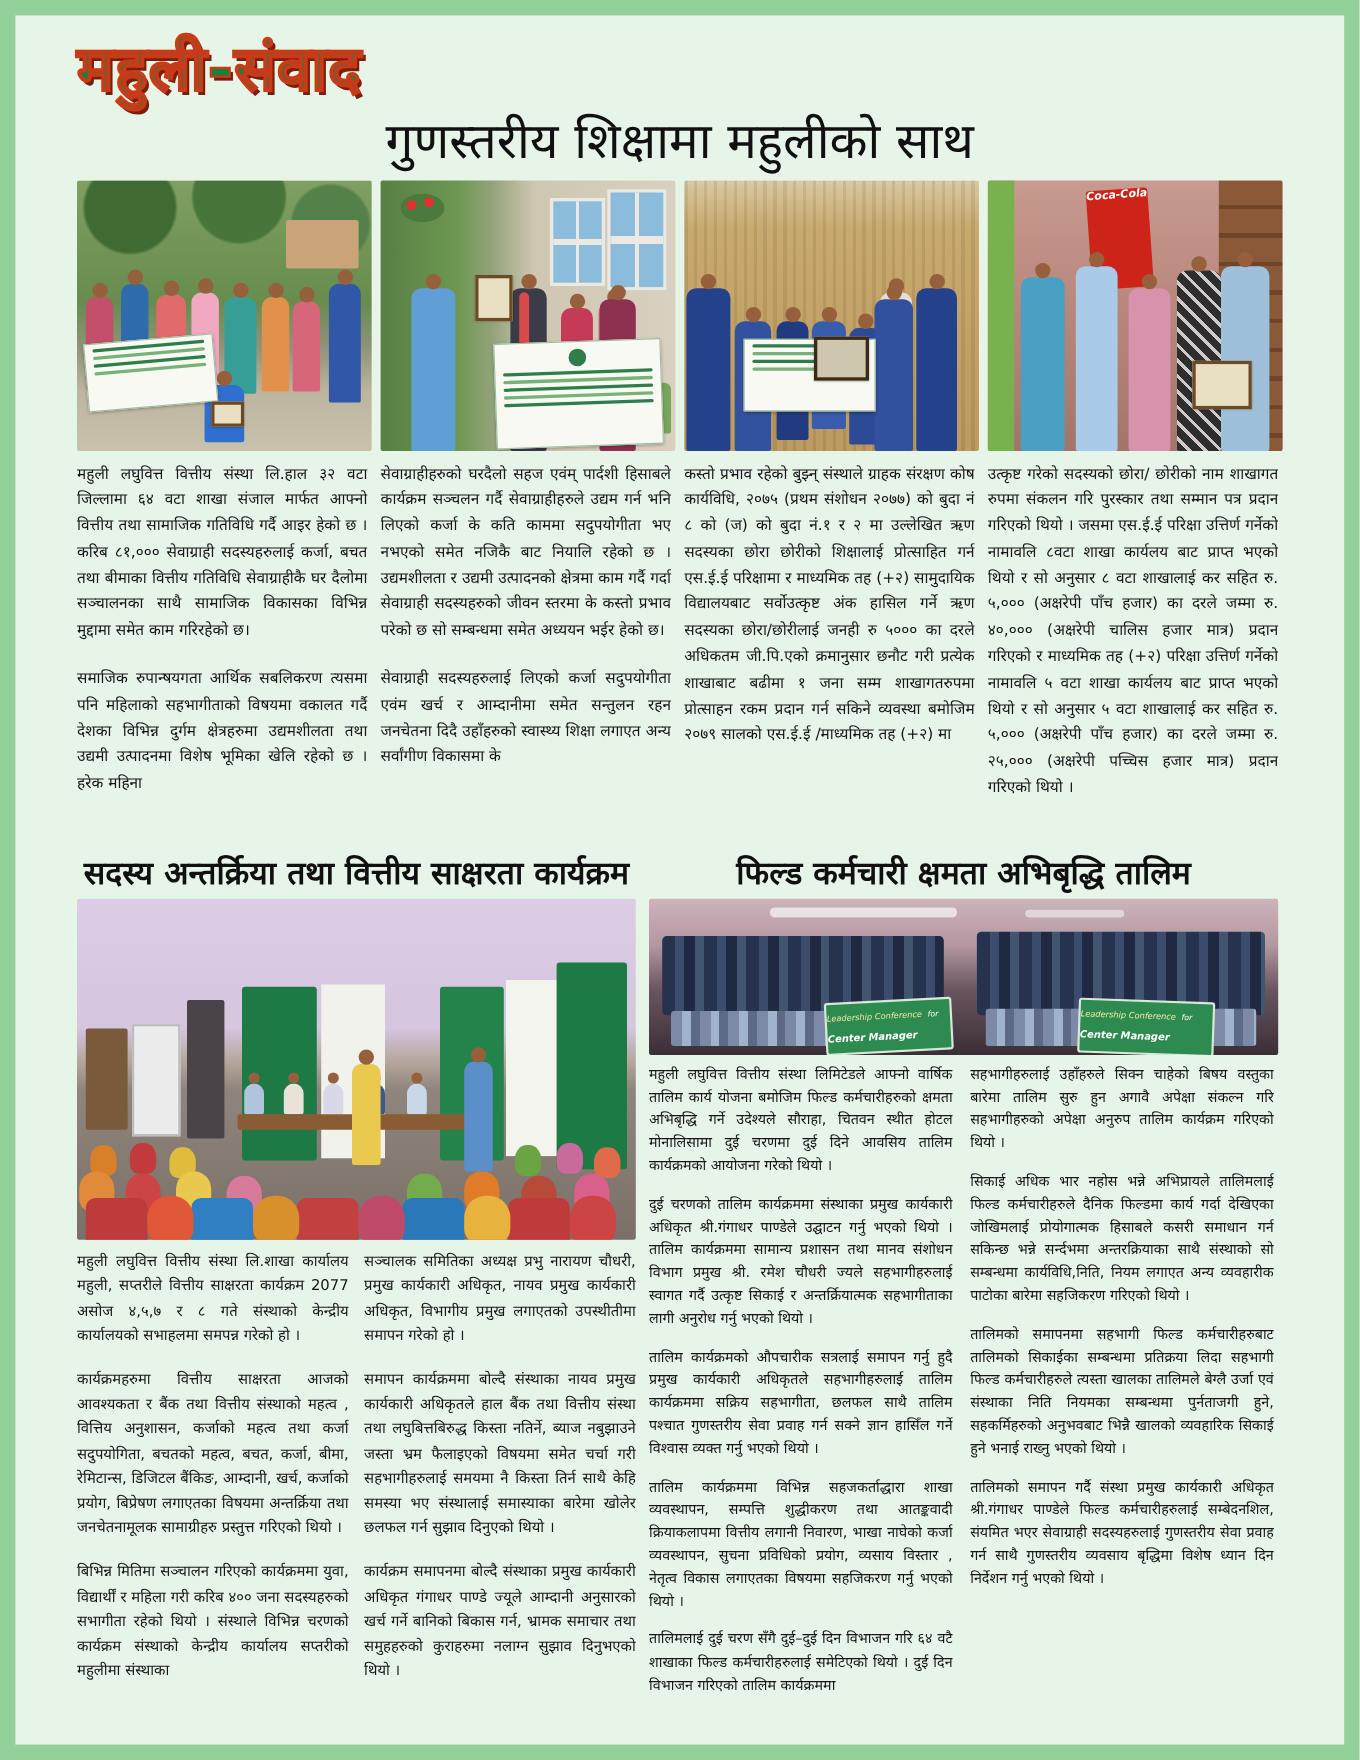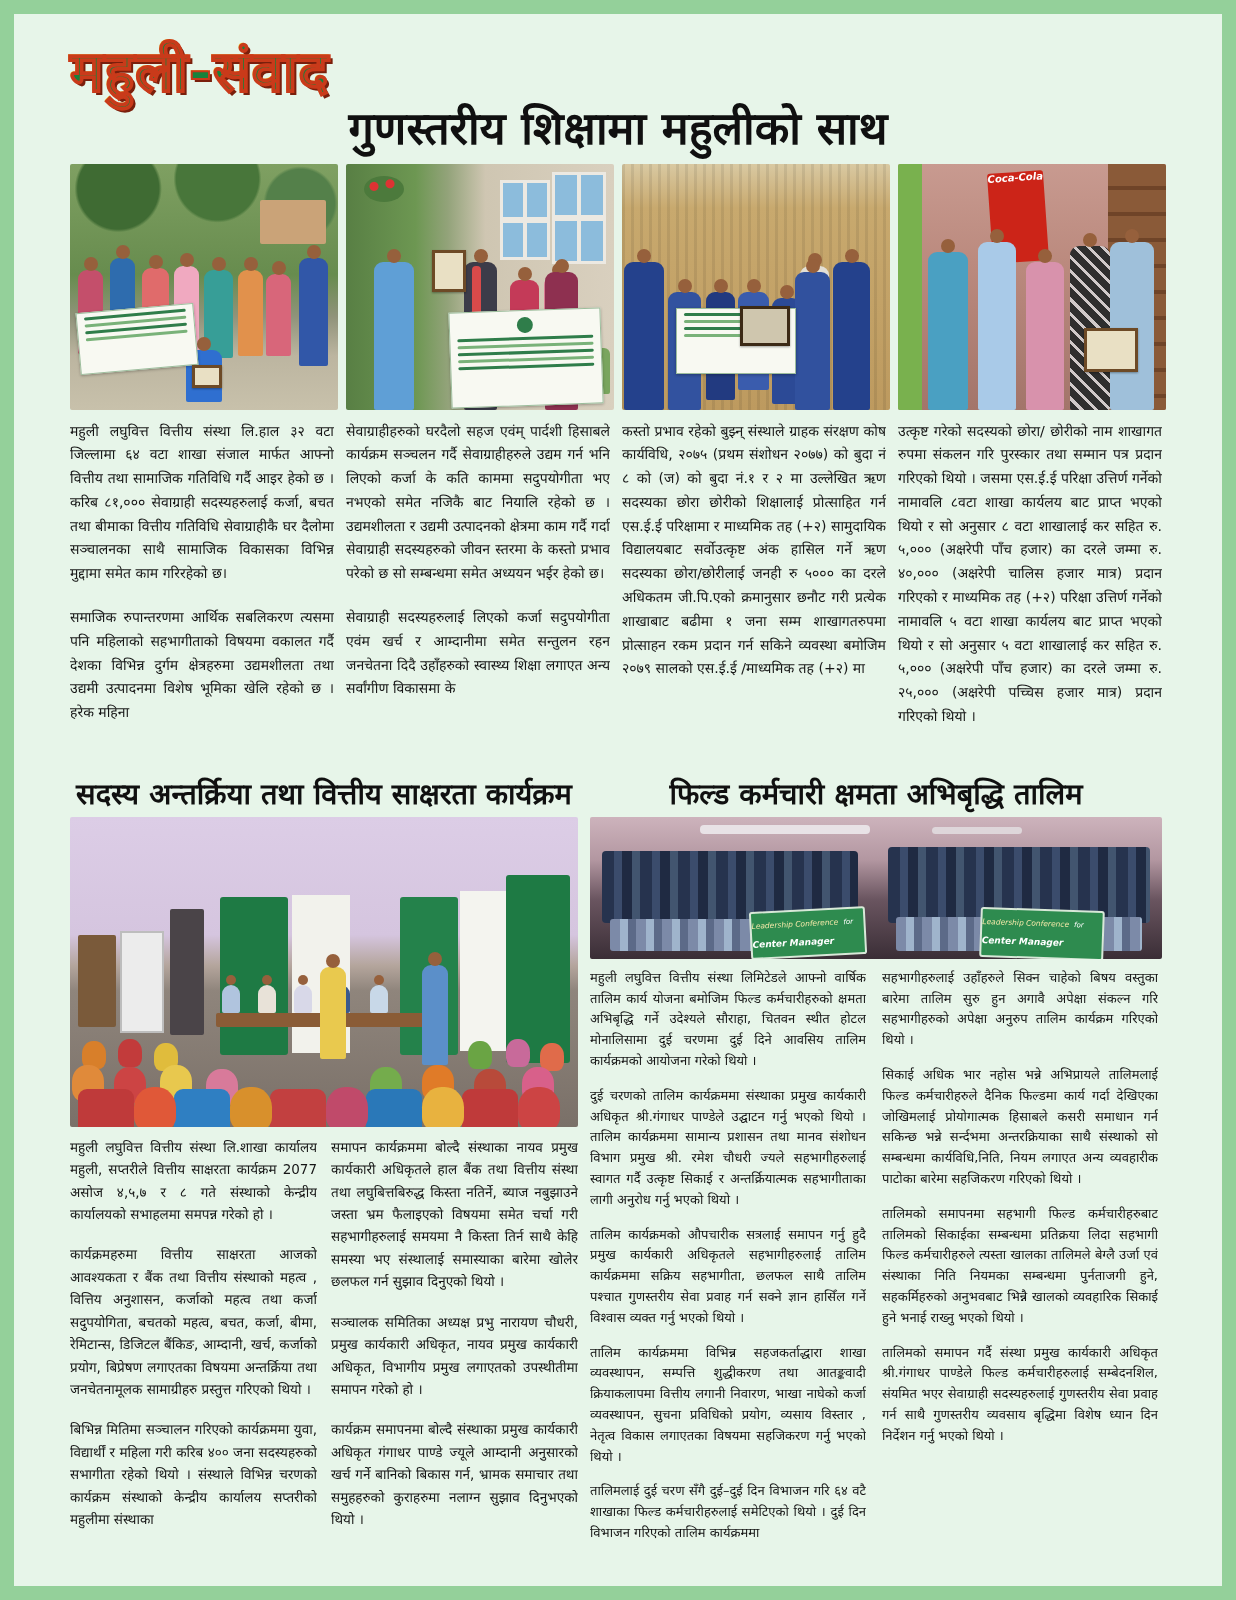--- a/index.html
+++ b/index.html
@@ -1,32 +1,32 @@
 <!DOCTYPE html>
 <html><head>
 <meta charset="utf-8">
 <style>
   html,body{margin:0;padding:0;background:#cfe8d2;font-family:"DejaVu Sans",sans-serif;}
   .sheet{position:relative;width:1236px;height:1600px;box-sizing:border-box;
          background:#e7f5e9;border:14px solid #94d09a;padding:14px 56px 0;overflow:hidden;}
   
-  .hdr{display:flex;align-items:flex-end;height:72px;margin-bottom:4px;}
+  .hdr{display:flex;align-items:center;height:72px;margin-bottom:4px;}
   .masthead{font-size:56px;font-weight:bold;color:#17823b;letter-spacing:1px;line-height:1;
             -webkit-text-stroke:2px #c93a1a;text-shadow:3px 3px 0 #7a1f0c,-1px -1px 0 #f2c430;}
   .capsule{flex:1;margin-left:16px;height:58px;border-radius:30px;background:#ef8c3e;
            border:3px solid #1a1a1a;display:flex;align-items:center;padding:0 6px 0 26px;
            box-shadow:inset 0 3px 0 rgba(255,255,255,.35), inset 0 -4px 0 rgba(0,0,0,.18);}
   .cap-date{font-size:29px;font-weight:bold;color:#111;}
   .cap-page{font-size:29px;font-weight:bold;color:#111;margin-left:auto;margin-right:12px;}
   .pgnum{width:50px;height:50px;border-radius:50%;border:2px solid #222;
          background:radial-gradient(circle at 35% 30%,#c9c9c9,#8e8e8e);
          display:flex;align-items:center;justify-content:center;
          font-size:28px;font-weight:bold;color:#111;}
   
-  .headline{text-align:center;font-size:45px;font-weight:bold;color:#101010;margin:2px 0 10px;line-height:1.1;}
+  .headline{text-align:center;font-size:45px;font-weight:normal;color:#101010;margin:2px 0 10px;line-height:1.1;}
   .sec-title{text-align:center;font-size:29px;font-weight:bold;color:#101010;margin:0 0 6px;line-height:1.15;}
   
   .photos4{display:flex;gap:8px;height:246px;margin-bottom:10px;}
   .ph{position:relative;overflow:hidden;border-radius:2px;}
   .ph i,.ph b{display:block;position:absolute;}
   .ph4{flex:1;}
   .fig{position:absolute;border-radius:9px 9px 2px 2px;background:var(--c,#888);}
   .fig::before{content:"";position:absolute;top:-13px;left:50%;transform:translateX(-50%);
                width:14px;height:14px;border-radius:50%;background:#96603c;}
   .sm::before{width:10px;height:10px;top:-10px;}
@@ -161,21 +161,21 @@
       <b class="fig" style="--c:#d892ac;left:128px;bottom:0;width:38px;height:148px;"></b>
       <b class="fig" style="--c:#333;left:172px;bottom:0;width:40px;height:164px;background:repeating-linear-gradient(45deg,#2e2e2e 0 7px,#cfc9c9 7px 10px);"></b>
       <b class="fig" style="--c:#9fc0da;right:12px;bottom:0;width:44px;height:168px;"></b>
       <i class="cert" style="left:186px;bottom:38px;width:48px;height:38px;"></i>
     </div>
   </div>
 
   <div class="cols4">
     <div class="col">
       <p>महुली लघुवित्त वित्तीय संस्था लि.हाल ३२ वटा जिल्लामा ६४ वटा शाखा संजाल मार्फत आफ्नो वित्तीय तथा सामाजिक गतिविधि गर्दै आइर हेको छ । करिब ८१,००० सेवाग्राही सदस्यहरुलाई कर्जा, बचत तथा बीमाका वित्तीय गतिविधि सेवाग्राहीकै घर दैलोमा सञ्चालनका साथै सामाजिक विकासका विभिन्न मुद्दामा समेत काम गरिरहेको छ।</p>
-      <p>समाजिक रुपान्तरणमा आर्थिक सबलिकरण त्यसमा पनि महिलाको सहभागीताको विषयमा वकालत गर्दै देशका विभिन्न दुर्गम क्षेत्रहरुमा उद्यमशीलता तथा उद्यमी उत्पादनमा विशेष भूमिका खेलि रहेको छ । हरेक महिना</p>
+      <p>समाजिक रुपान्षयगता आर्थिक सबलिकरण त्यसमा पनि महिलाको सहभागीताको विषयमा वकालत गर्दै देशका विभिन्न दुर्गम क्षेत्रहरुमा उद्यमशीलता तथा उद्यमी उत्पादनमा विशेष भूमिका खेलि रहेको छ । हरेक महिना</p>
     </div>
     <div class="col">
       <p>सेवाग्राहीहरुको घरदैलो सहज एवंम् पार्दशी हिसाबले कार्यक्रम सञ्चलन गर्दै सेवाग्राहीहरुले उद्यम गर्न भनि लिएको कर्जा के कति काममा सदुपयोगीता भए नभएको समेत नजिकै बाट नियालि रहेको छ । उद्यमशीलता र उद्यमी उत्पादनको क्षेत्रमा काम गर्दै गर्दा सेवाग्राही सदस्यहरुको जीवन स्तरमा के कस्तो प्रभाव परेको छ सो सम्बन्धमा समेत अध्ययन भईर हेको छ।</p>
       <p>सेवाग्राही सदस्यहरुलाई लिएको कर्जा सदुपयोगीता एवंम खर्च र आम्दानीमा समेत सन्तुलन रहन जनचेतना दिदै उहाँहरुको स्वास्थ्य शिक्षा लगाएत अन्य सर्वांगीण विकासमा के</p>
     </div>
     <div class="col">
       <p>कस्तो प्रभाव रहेको बुझ्न् संस्थाले ग्राहक संरक्षण कोष कार्यविधि, २०७५ (प्रथम संशोधन २०७७) को बुदा नं ८ को (ज) को बुदा नं.१ र २ मा उल्लेखित ऋण सदस्यका छोरा छोरीको शिक्षालाई प्रोत्साहित गर्न एस.ई.ई परिक्षामा र माध्यमिक तह (+२) सामुदायिक विद्यालयबाट सर्वोउत्कृष्ट अंक हासिल गर्ने ऋण सदस्यका छोरा/छोरीलाई जनही रु ५००० का दरले अधिकतम जी.पि.एको क्रमानुसार छनौट गरी प्रत्येक शाखाबाट बढीमा १ जना सम्म शाखागतरुपमा प्रोत्साहन रकम प्रदान गर्न सकिने व्यवस्था बमोजिम २०७९ सालको एस.ई.ई /माध्यमिक तह (+२) मा</p>
     </div>
     <div class="col">
       <p>उत्कृष्ट गरेको सदस्यको छोरा/ छोरीको नाम शाखागत रुपमा संकलन गरि पुरस्कार तथा सम्मान पत्र प्रदान गरिएको थियो । जसमा एस.ई.ई परिक्षा उत्तिर्ण गर्नेको नामावलि ८वटा शाखा कार्यलय बाट प्राप्त भएको थियो र सो अनुसार ८ वटा शाखालाई कर सहित रु. ५,००० (अक्षरेपी पाँच हजार) का दरले जम्मा रु. ४०,००० (अक्षरेपी चालिस हजार मात्र) प्रदान गरिएको र माध्यमिक तह (+२) परिक्षा उत्तिर्ण गर्नेको नामावलि ५ वटा शाखा कार्यलय बाट प्राप्त भएको थियो र सो अनुसार ५ वटा शाखालाई कर सहित रु. ५,००० (अक्षरेपी पाँच हजार) का दरले जम्मा रु. २५,००० (अक्षरेपी पच्चिस हजार मात्र) प्रदान गरिएको थियो ।</p>
@@ -230,22 +230,22 @@
         <b class="blob" style="--c:#cc4444;left:448px;bottom:-4px;width:42px;height:44px;"></b>
       </div>
 
       <div class="cols2">
         <div class="col2">
           <p>महुली लघुवित्त वित्तीय संस्था लि.शाखा कार्यालय महुली, सप्तरीले वित्तीय साक्षरता कार्यक्रम 2077 असोज ४,५,७ र ८ गते संस्थाको केन्द्रीय कार्यालयको सभाहलमा समपन्न गरेको हो ।</p>
           <p>कार्यक्रमहरुमा वित्तीय साक्षरता आजको आवश्यकता र बैंक तथा वित्तीय संस्थाको महत्व , वित्तिय अनुशासन, कर्जाको महत्व तथा कर्जा सदुपयोगिता, बचतको महत्व, बचत, कर्जा, बीमा, रेमिटान्स, डिजिटल बैंकिङ, आम्दानी, खर्च, कर्जाको प्रयोग, बिप्रेषण लगाएतका विषयमा अन्तर्क्रिया तथा जनचेतनामूलक सामाग्रीहरु प्रस्तुत्त गरिएको थियो ।</p>
           <p>बिभिन्न मितिमा सञ्चालन गरिएको कार्यक्रममा युवा, विद्यार्थीं र महिला गरी करिब  ४०० जना सदस्यहरुको सभागीता रहेको थियो । संस्थाले विभिन्न चरणको कार्यक्रम संस्थाको केन्द्रीय कार्यालय सप्तरीको महुलीमा संस्थाका</p>
         </div>
         <div class="col2">
+          <p>सञ्चालक समितिका अध्यक्ष प्रभु नारायण चौधरी, प्रमुख कार्यकारी अधिकृत, नायव प्रमुख कार्यकारी अधिकृत, विभागीय प्रमुख लगाएतको उपस्थीतीमा समापन गरेको हो ।</p>
           <p>समापन कार्यक्रममा बोल्दै संस्थाका नायव प्रमुख कार्यकारी अधिकृतले हाल बैंक तथा वित्तीय संस्था तथा लघुबित्तबिरुद्ध किस्ता नतिर्ने, ब्याज नबुझाउने जस्ता भ्रम फैलाइएको विषयमा समेत चर्चा गरी सहभागीहरुलाई समयमा नै किस्ता तिर्न साथै केहि समस्या भए संस्थालाई समास्याका  बारेमा खोलेर छलफल गर्न सुझाव दिनुएको थियो ।</p>
-          <p>सञ्चालक समितिका अध्यक्ष प्रभु नारायण चौधरी, प्रमुख कार्यकारी अधिकृत, नायव प्रमुख कार्यकारी अधिकृत, विभागीय प्रमुख लगाएतको उपस्थीतीमा समापन गरेको हो ।</p>
           <p>कार्यक्रम समापनमा बोल्दै संस्थाका प्रमुख कार्यकारी अधिकृत गंगाधर पाण्डे ज्यूले आम्दानी अनुसारको खर्च गर्ने बानिको बिकास गर्न, भ्रामक समाचार तथा समुहहरुको कुराहरुमा नलाग्न सुझाव दिनुभएको थियो ।</p>
         </div>
       </div>
     </div>
 
     <div class="half-r">
       <div class="sec-title">फिल्ड कर्मचारी क्षमता अभिबृद्धि तालिम</div>
 
       <div class="ph ph-conf" style="background:linear-gradient(180deg,#cdb3bc 0%,#b397a1 30%,#6a5560 58%,#3a2e36 100%);">
         <i style="left:110px;top:8px;width:170px;height:9px;background:#e8e2e6;border-radius:4px;"></i>

